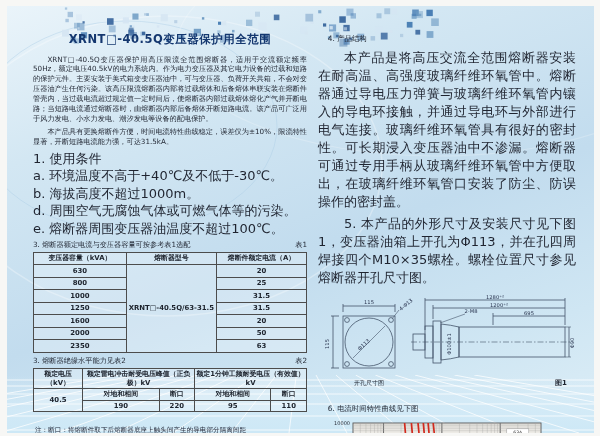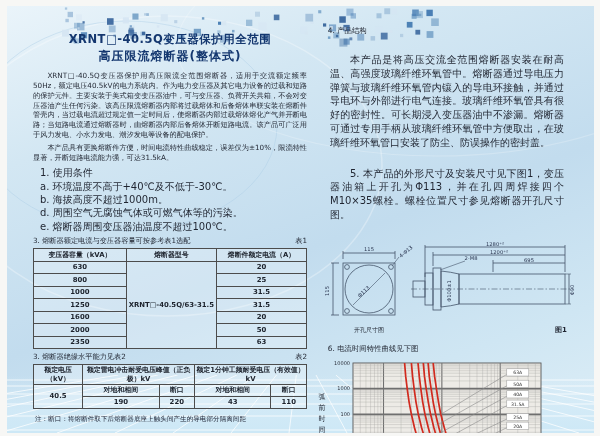--- a/index.html
+++ b/index.html
@@ -10,28 +10,28 @@
   .bg-arcs{position:absolute;left:0;top:0;width:100%;height:100%;pointer-events:none;}
   .deco-top{position:absolute;left:0;top:0;width:100%;height:46px;pointer-events:none;}
   .deco-bottom{position:absolute;left:0;bottom:0;width:100%;height:58px;pointer-events:none;}
   .col{position:absolute;top:20px;}
   .col-left{left:26px;width:274px;}
   .col-right{left:306px;width:268px;}
   .title{ text-align:center;color:#14376f;font-weight:bold;line-height:1.35;margin:6px 0 7px 0;}
   .title .l1{font-size:11.5px;letter-spacing:0.5px;}
   .title .l2{font-size:12px;letter-spacing:1px;}
   p.body{font-size:7.2px;line-height:1.38;color:#1f2430;margin:0 0 3px 0;text-align:justify;text-indent:2em;}
-  .cond{font-size:10px;line-height:1.34;color:#1f2430;margin-left:7px;}
+  .cond{font-size:13px;line-height:1.34;color:#1f2430;}
   .caprow{display:flex;justify-content:space-between;align-items:flex-end;font-size:7.2px;color:#1f2430;margin:3px 0 2px 0;}
   table{border-collapse:collapse;width:100%;background:rgba(255,255,255,0.25);}
   th,td{border:0.8px solid #4c4c4c;font-size:6.9px;color:#1c222c;text-align:center;padding:1px 1px;font-weight:bold;line-height:1.25;}
   #t1 td,#t1 th{height:9.5px;}
-  .note{font-size:6.6px;color:#23293a;margin-top:6px;margin-left:2px;}
-  .rtext{font-size:10px;line-height:1.38;color:#1f2430;margin:17px;text-align:justify;text-indent:2em;}
-  .rhead{font-size:7.4px;color:#1f2430;margin:0 0 1px 0;text-indent:2em;}
+  .note{font-size:6.6px;color:#23293a;margin-top:14px;margin-left:2px;}
+  .rtext{font-size:13px;line-height:1.38;color:#1f2430;margin:5px;text-align:justify;text-indent:2em;}
+  .rhead{font-size:7.4px;color:#1f2430;margin:8px 0 1px 0;text-indent:2em;}
   .draw-wrap{margin:3px 0 1px 0;}
   .chart-captions{text-align:center;font-size:7px;color:#202636;line-height:1.5;}
   .chart-captions .c2{font-size:7.4px;letter-spacing:1px;}
   svg text{font-family:"DejaVu Sans",sans-serif;}
 </style>
 </head>
 <body>
 
 <div class="page">
 
@@ -163,21 +163,20 @@
         <line x1="407.9" y1="0" x2="630" y2="58"></line>
         <line x1="427.7" y1="0" x2="688" y2="58"></line>
         <line x1="447.4" y1="0" x2="746" y2="58"></line>
         <line x1="467.2" y1="0" x2="804" y2="58"></line>
       </g>
     </svg>
 
   <div class="col col-left">
     <div class="title">
       <div class="l1">XRNT□-40.5Q变压器保护用全范围</div>
-      <div class="l2">高压限流熔断器(整体式)</div>
     </div>
 
     <p class="body">XRNT□-40.5Q变压器保护用高压限流全范围熔断器，适用于交流额定频率50Hz，额定电压40.5kV的电力系统内。作为电力变压器及其它电力设备的过载和短路的保护元件。主要安装于美式箱变变压器油中，可与变压器、负荷开关共箱，不会对变压器油产生任何污染。该高压限流熔断器内部将过载熔体和后备熔体串联安装在熔断件管壳内，当过载电流超过规定值一定时间后，使熔断器内部过载熔体熔化产气并开断电路；当短路电流通过熔断器时，由熔断器内部后备熔体开断短路电流。该产品可广泛用于风力发电、小水力发电、潮汐发电等设备的配电保护。</p>
     <p class="body">本产品具有更换熔断件方便，时间电流特性曲线稳定，误差仅为±10%，限流特性显著，开断短路电流能力强，可达31.5kA。</p>
 
     <div class="cond">1. 使用条件</div>
     <div class="cond">a. 环境温度不高于+40℃及不低于-30℃。</div>
     <div class="cond">b. 海拔高度不超过1000m。</div>
     <div class="cond">d. 周围空气无腐蚀气体或可燃气体等的污染。</div>
     <div class="cond">e. 熔断器周围变压器油温度不超过100℃。</div>
@@ -241,21 +240,21 @@
       <tr>
         <td rowspan="2">40.5</td>
         <td>对地和相间</td>
         <td>断口</td>
         <td>对地和相间</td>
         <td>断口</td>
       </tr>
       <tr>
         <td>190</td>
         <td>220</td>
-        <td>43</td>
+        <td>95</td>
         <td>110</td>
       </tr>
     </tbody>
       </table>
 
     <div class="note">注：断口：将熔断件取下后熔断器底座上触头间产生的导电部分隔离间距</div>
   </div>
 
   <div class="col col-right">
     <p class="rhead">4. 产品结构</p>

